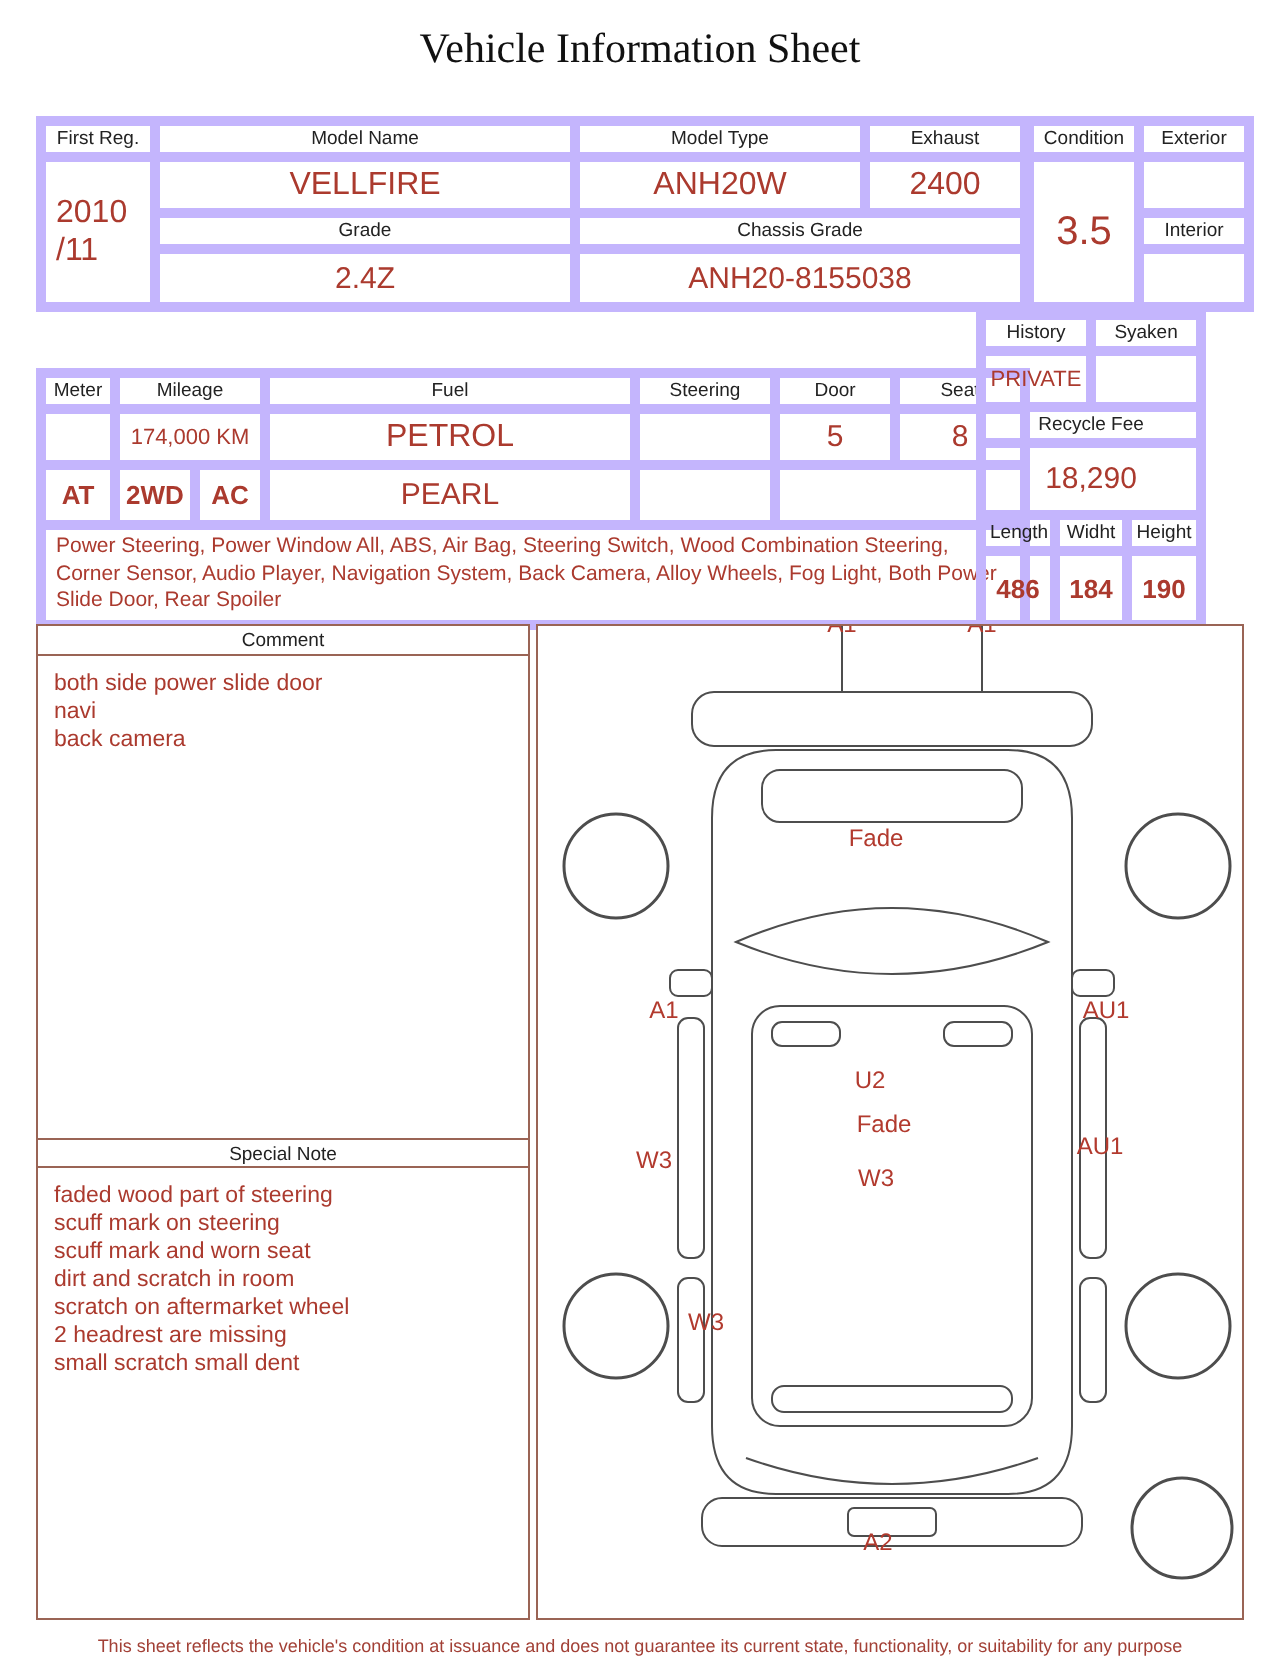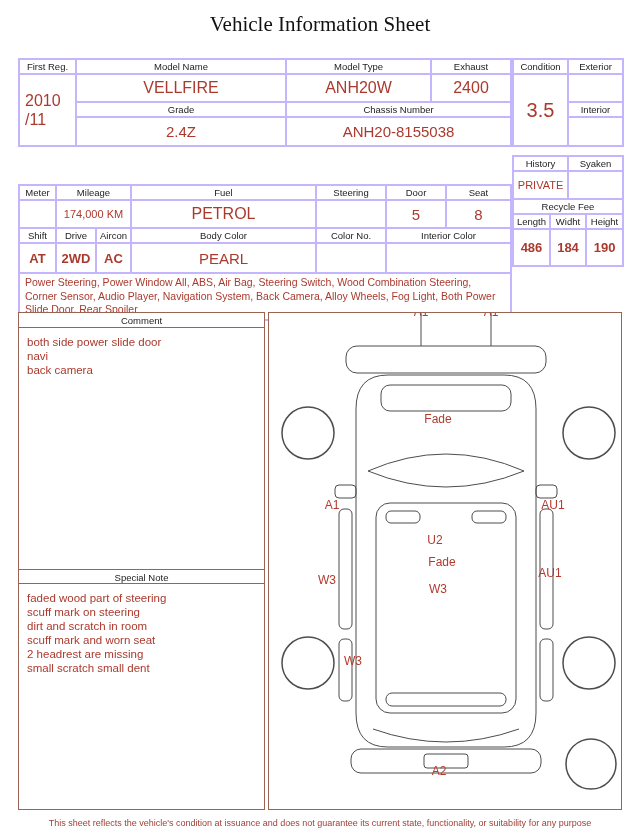--- a/index.html
+++ b/index.html
@@ -6,21 +6,21 @@
   html,body { background:#ffffff; }
   body {
     width:640px; height:835px; position:relative; overflow:hidden;
     font-family:"Liberation Sans", sans-serif; color:#222;
   }
   .title {
     position:absolute; top:12px; left:0; width:100%; text-align:center;
     font-family:"Liberation Serif", serif; font-size:21px; color:#111;
   }
   table { border-collapse:collapse; table-layout:fixed; position:absolute; }
-  td { border:2px solid #c4b5fd; overflow:hidden; }
+  td { border:5px solid #c4b5fd; overflow:hidden; }
   .hdr {
     font-size:9.5px; color:#222; text-align:center; vertical-align:middle;
     padding:0 2px; height:15px; line-height:13px;
   }
   .val { color:#ab3a2e; text-align:center; vertical-align:middle; }
   .v20 { font-size:20px; }
   .v16 { font-size:16px; }
   .v15 { font-size:15px; }
   .v13 { font-size:13px;font-weight:bold; }
   .v11 { font-size:11px; }
@@ -55,21 +55,21 @@
     font-size:12px; line-height:13px; white-space:nowrap;
   }
   .footer {
     position:absolute; top:818px; left:0; width:100%; text-align:center;
     font-size:9px; color:#a24036;
   }
   
   #t1-left  { left:18px;  top:58px;  width:492px; }
   #t1-right { left:512px; top:58px;  width:110px; }
   #t2-left  { left:18px;  top:155px; width:492px;margin-top:29px; }
-  #t2-right { left:512px; top:155px; width:110px; }
+  #t2-right { left:488px; top:155px; width:110px; }
 </style>
 </head>
 <body>
 
 <div class="title">Vehicle Information Sheet</div>
 
 <table id="t1-left">
   <colgroup>
       <col style="width:57px">
       <col style="width:210px">
@@ -85,21 +85,21 @@
   </tr>
   <tr class="h28">
     <td rowspan="3" class="val first-reg">2010
 /11</td>
     <td class="val v16">VELLFIRE</td>
     <td class="val v16">ANH20W</td>
     <td class="val v16">2400</td>
   </tr>
   <tr>
     <td class="hdr">Grade</td>
-    <td class="hdr" colspan="2">Chassis Number</td>
+    <td class="hdr" colspan="2">Chassis Grade</td>
   </tr>
   <tr class="h29">
     <td class="val v15">2.4Z</td>
     <td class="val v15" colspan="2">ANH20-8155038</td>
   </tr>
 </tbody>
   </table>
 
 <table id="t1-right">
   <colgroup>
@@ -144,28 +144,20 @@
     <td class="hdr">Seat</td>
   </tr>
   <tr class="h28">
     <td class="val v11"></td>
     <td class="val v11" colspan="2">174,000 KM</td>
     <td class="val v16">PETROL</td>
     <td class="val v13"></td>
     <td class="val v15">5</td>
     <td class="val v15">8</td>
   </tr>
-  <tr>
-    <td class="hdr">Shift</td>
-    <td class="hdr">Drive</td>
-    <td class="hdr">Aircon</td>
-    <td class="hdr">Body Color</td>
-    <td class="hdr">Color No.</td>
-    <td class="hdr" colspan="2">Interior Color</td>
-  </tr>
   <tr class="h30">
     <td class="val v13">AT</td>
     <td class="val v13">2WD</td>
     <td class="val v13">AC</td>
     <td class="val v15">PEARL</td>
     <td class="val v13"></td>
     <td class="val v13" colspan="2"></td>
   </tr>
   <tr class="h43">
     <td class="equip" colspan="7">Power Steering, Power Window All, ABS, Air Bag, Steering Switch, Wood Combination Steering, Corner Sensor, Audio Player, Navigation System, Back Camera, Alloy Wheels, Fog Light, Both Power Slide Door, Rear Spoiler</td>
@@ -186,20 +178,23 @@
       <tr>
     <td class="hdr" colspan="3">History</td>
     <td class="hdr" colspan="3">Syaken</td>
   </tr>
   <tr class="h28">
     <td class="val v11" colspan="3">PRIVATE</td>
     <td class="val v11" colspan="3"></td>
   </tr>
   <tr>
     <td class="hdr" colspan="6">Recycle Fee</td>
+  </tr>
+  <tr class="h36">
+    <td class="val v15" colspan="6">18,290</td>
   </tr>
   <tr>
     <td class="hdr" colspan="2">Length</td>
     <td class="hdr" colspan="2">Widht</td>
     <td class="hdr" colspan="2">Height</td>
   </tr>
   <tr class="h37">
     <td class="val v13" colspan="2">486</td>
     <td class="val v13" colspan="2">184</td>
     <td class="val v13" colspan="2">190</td>
@@ -211,22 +206,23 @@
   <div class="box-hdr">Comment</div>
   <div class="comment-body">
     <div class="line">both side power slide door</div>
     <div class="line">navi</div>
     <div class="line">back camera</div>
   </div>
   <div class="box-hdr note-hdr">Special Note</div>
   <div class="note-body">
     <div class="line">faded wood part of steering</div>
     <div class="line">scuff mark on steering</div>
+    <div class="line">scuff mark and worn seat</div>
     <div class="line">dirt and scratch in room</div>
-    <div class="line">scuff mark and worn seat</div>
+    <div class="line">scratch on aftermarket wheel</div>
     <div class="line">2 headrest are missing</div>
     <div class="line">small scratch small dent</div>
   </div>
 </div>
 
 <div class="box diagram-box">
   <svg width="354" height="498" viewBox="0 0 354 498" fill="none" stroke="#4d4d4d" stroke-width="1">
     <line x1="152" y1="0" x2="152" y2="33"></line>
     <line x1="222" y1="0" x2="222" y2="33"></line>
     <rect x="77" y="33" width="200" height="27" rx="11"></rect>

